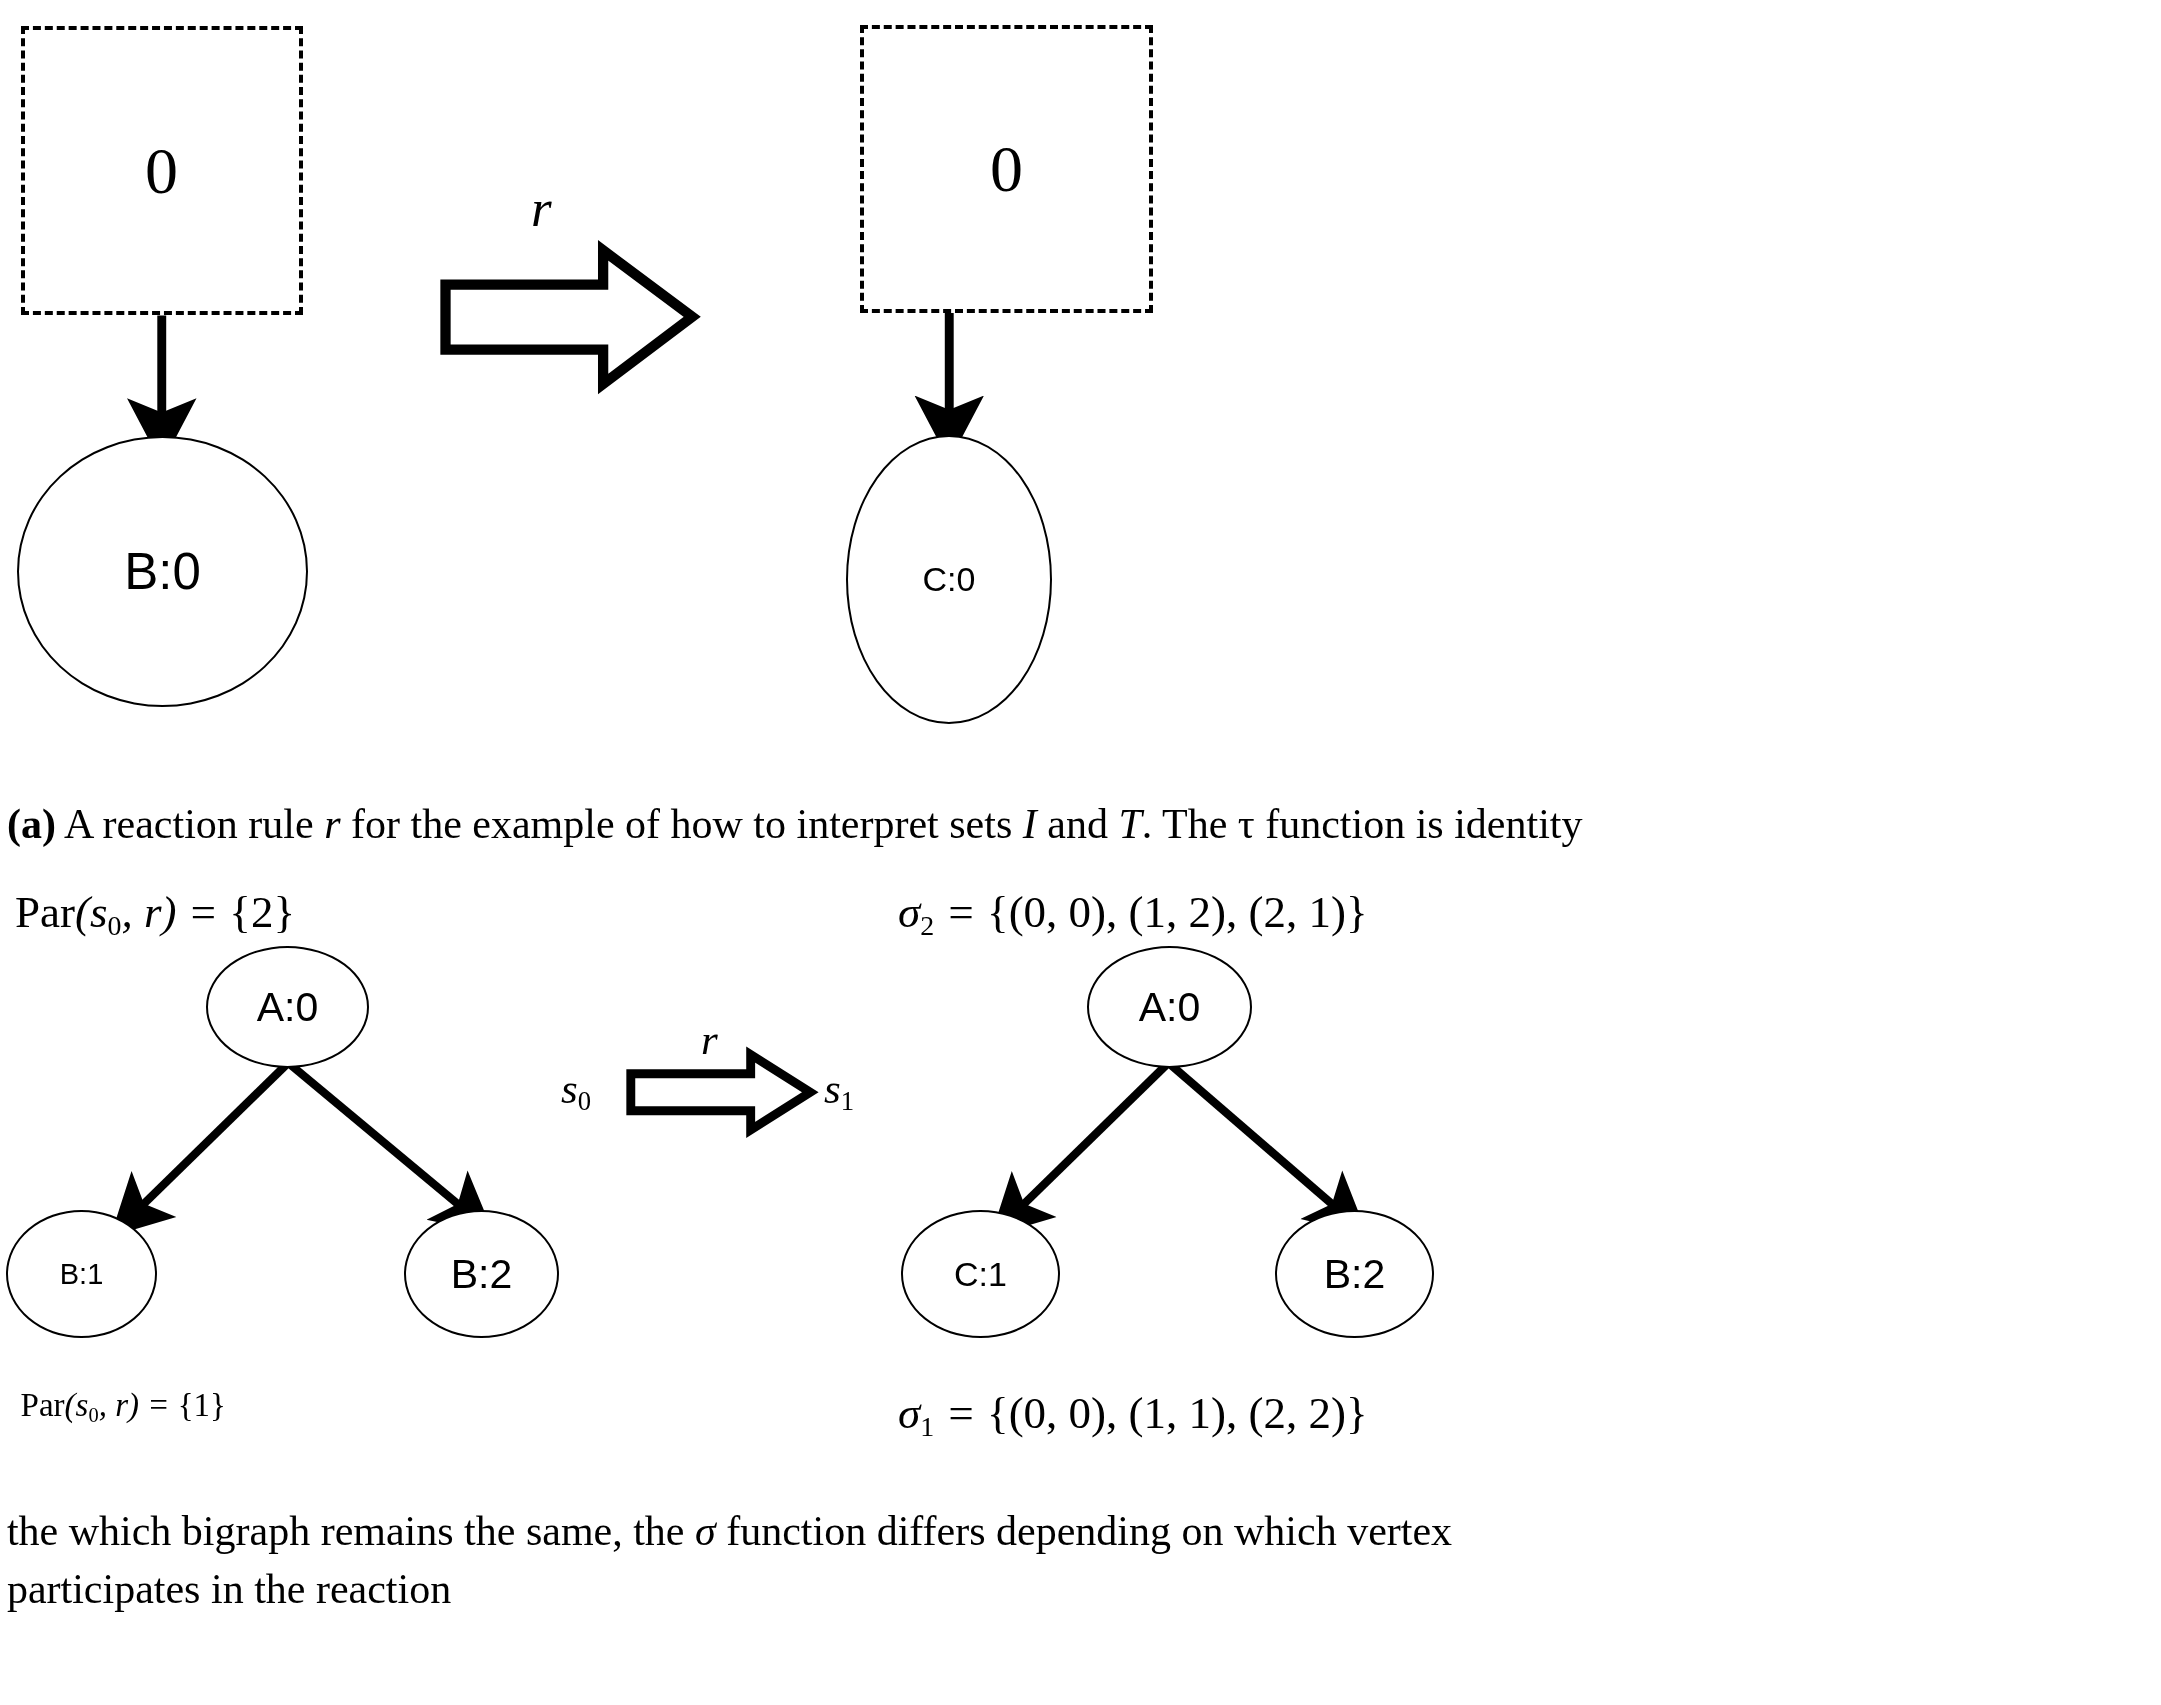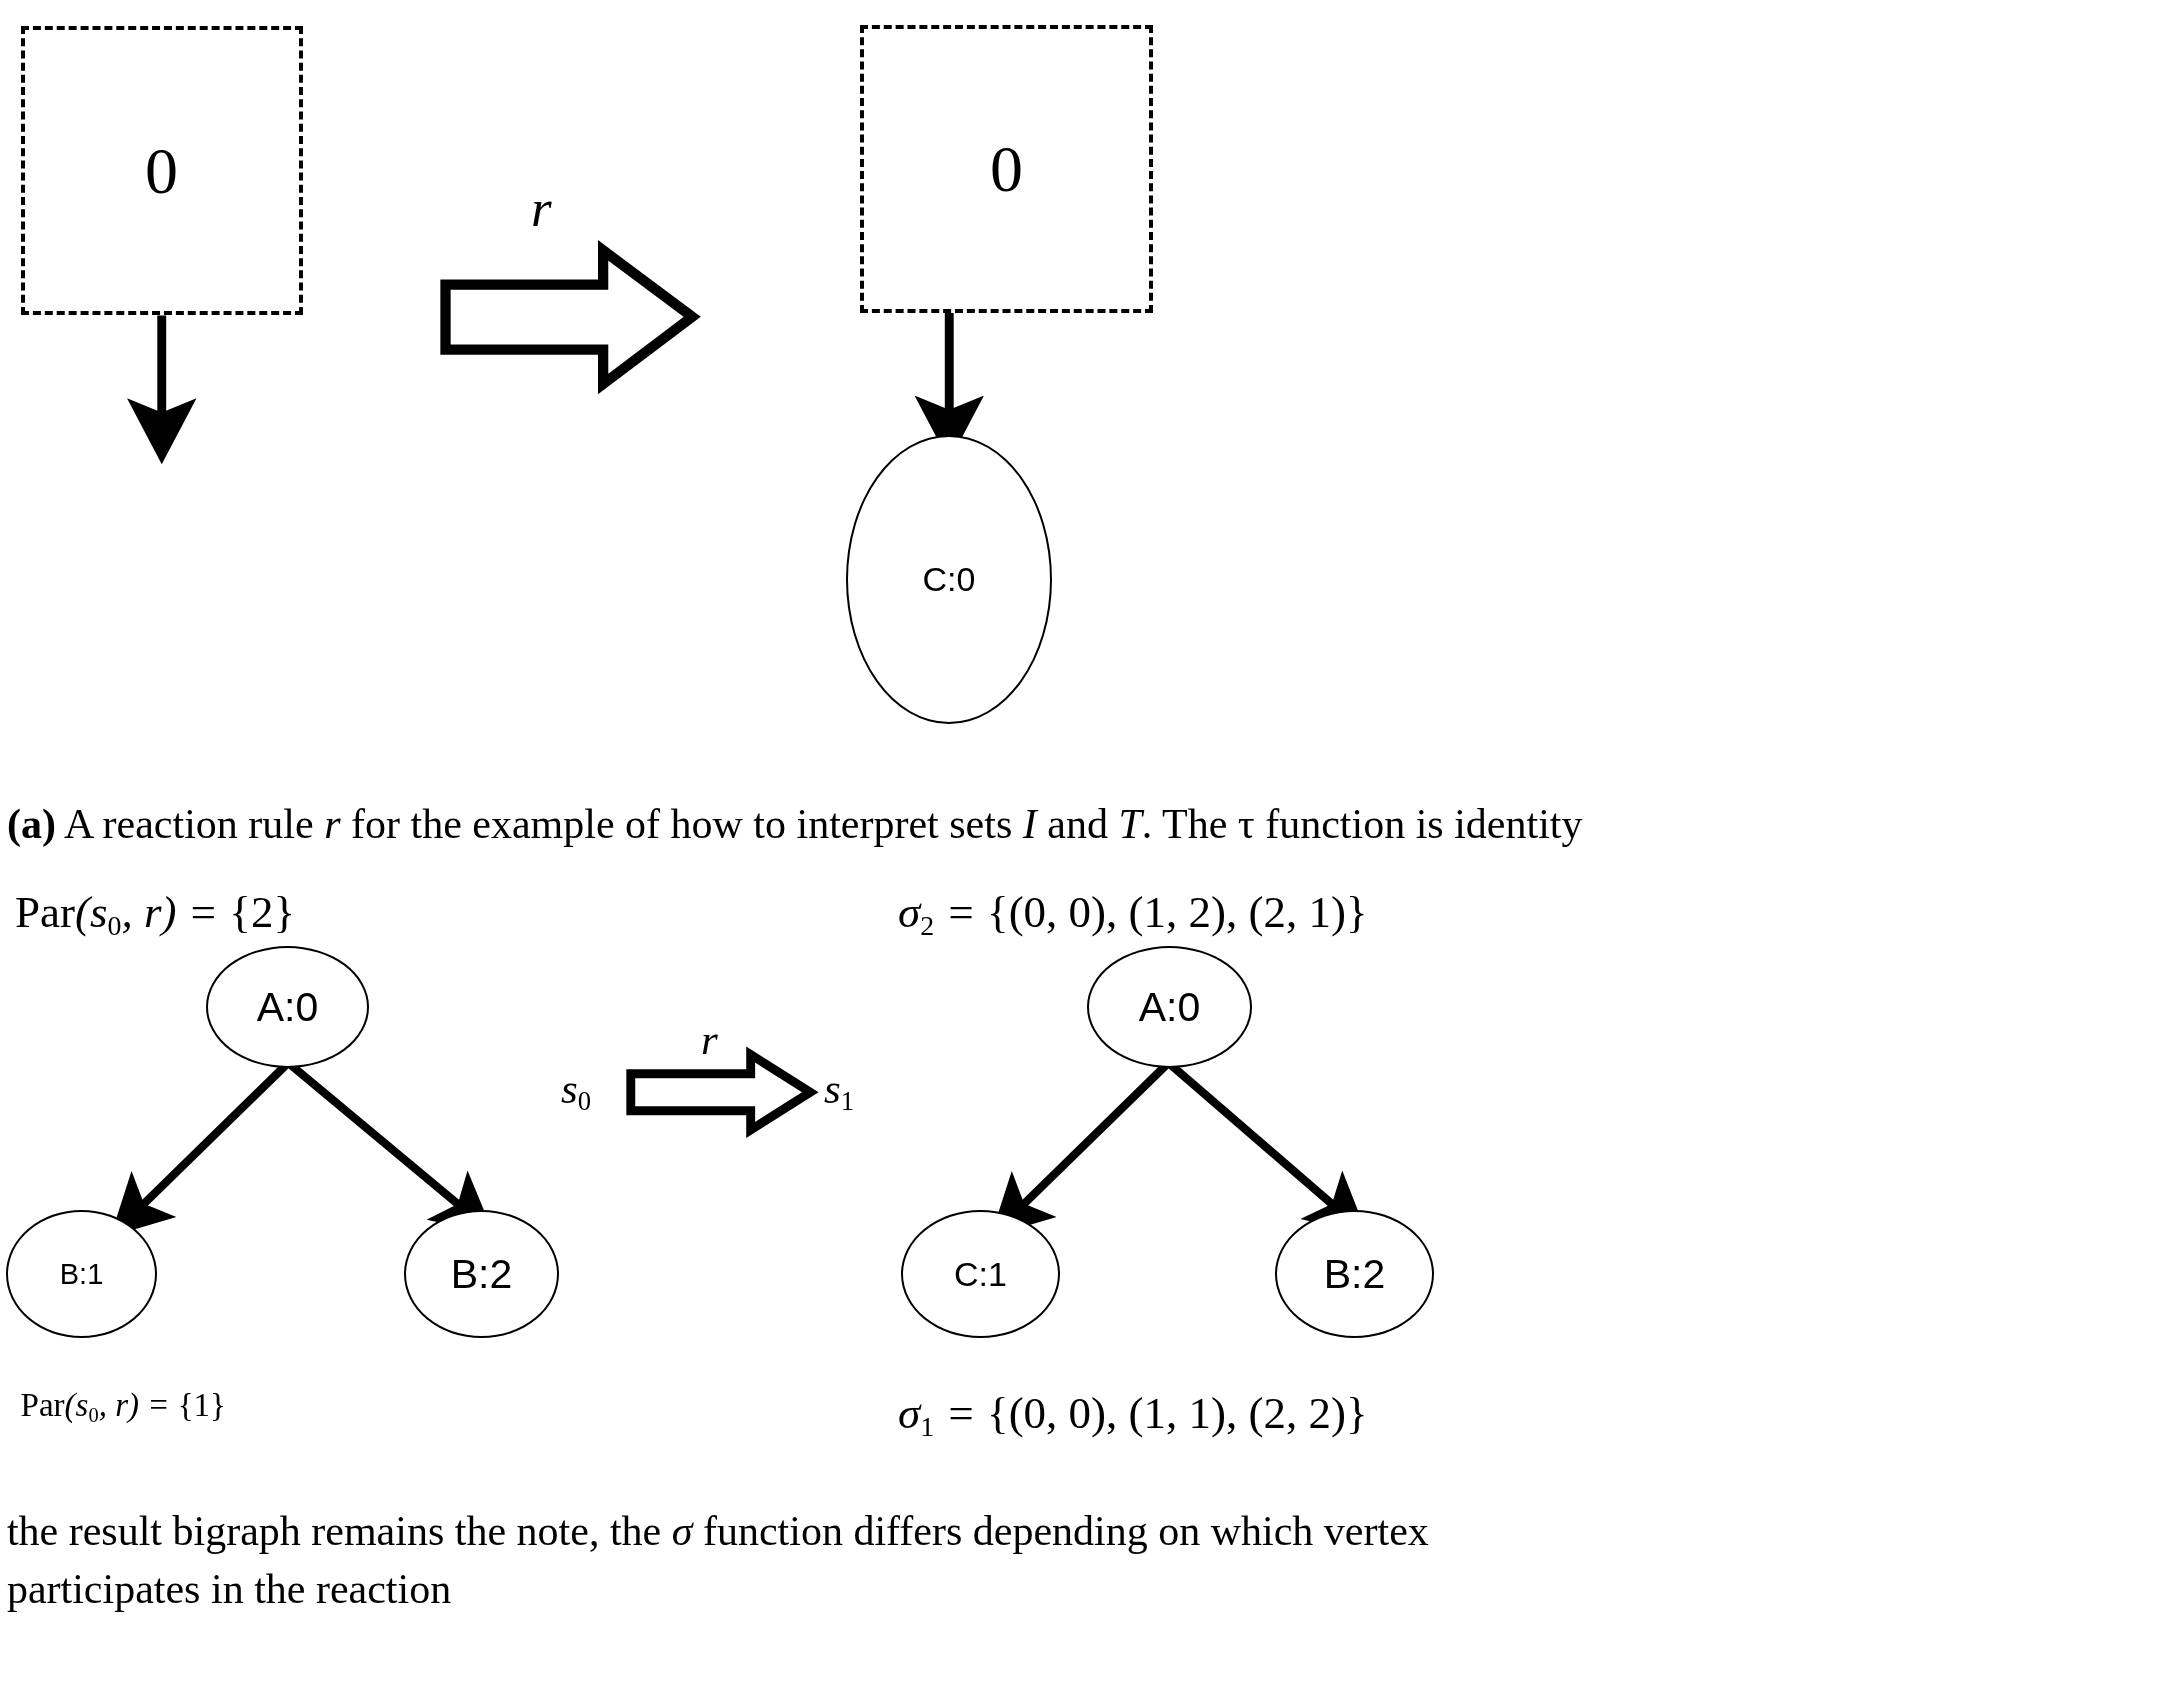--- a/index.html
+++ b/index.html
@@ -99,20 +99,23 @@
       </marker>
     </defs>
 
     <line x1="236" y1="460" x2="236" y2="612" stroke="#000000" stroke-width="13" marker-end="url(#ahA)"></line>
 
     <line x1="1385" y1="455" x2="1385" y2="608" stroke="#000000" stroke-width="13" marker-end="url(#ahA)"></line>
 
     <path d="M 650,415 L 880,415 L 880,365 L 1010,462 L 880,560 L 880,510 L 650,510 Z" fill="#ffffff" stroke="#000000" stroke-width="15" stroke-linejoin="miter"></path>
   </svg>
 
+  <div class="node-circle" style="left:17px; top:436px; width:291px; height:271px; font-size:51px;">
+    <span>B:0</span>
+  </div>
 
   <div class="math abs" style="left:531px; top:178px; font-size:53px;">
     <span>r</span>
   </div>
 
   <div class="dashed-region" style="left:860px; top:25px; width:293px; height:288px;">
     <div class="site-label">0</div>
   </div>
 
   <div class="node-circle" style="left:846px; top:435px; width:206px; height:289px; font-size:34px;">
@@ -185,19 +188,19 @@
   <div class="node-circle" style="left:901px; top:339px; width:159px; height:128px; font-size:34px;">
     <span>C:1</span>
   </div>
   <div class="node-circle" style="left:1275px; top:339px; width:159px; height:128px; font-size:41px;">
     <span>B:2</span>
   </div>
 </div>
 
 <div class="caption" style="left:6.9px; top:1503px; width:2153px;">
   <div>
-    <span>the result bigraph remains the note, the </span><i>σ</i><span> function differs depending on which vertex</span>
+    <span>the which bigraph remains the same, the </span><i>σ</i><span> function differs depending on which vertex</span>
   </div>
   <div>
     <span>participates in the reaction</span>
   </div>
 </div>
 
 
 </body></html>

